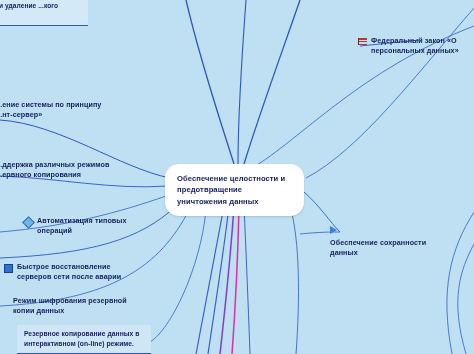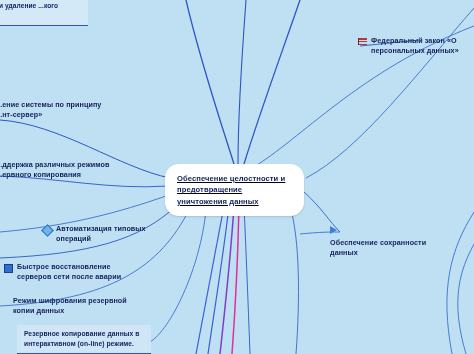--- a/index.html
+++ b/index.html
@@ -44,21 +44,20 @@
   .central {
     position: absolute;
     left: 165px;
     top: 164px;
     width: 139px;
     box-sizing: border-box;
     background: #ffffff;
     border-radius: 14px;
     padding: 9px 11px 9px 12px;
     box-shadow: 0 1px 2px rgba(30,60,120,0.18);
-    text-decoration: underline;
   }
   .central .node-label {
     font-size: 7.6px;
     line-height: 1.5;
     color: #13205c;
   }
   .topbox {
     position: absolute;
     left: -52px;
     top: -14px;
@@ -162,21 +161,21 @@
   </div>
 
   <div class="node" style="left:-4px; top:100px; width:116px;">
     <span class="node-label">...ение системы по принципу ...нт-сервер»</span>
   </div>
 
   <div class="node" style="left:-4px; top:160px; width:116px;">
     <span class="node-label">...ддержка различных режимов ...ервного копирования</span>
   </div>
 
-  <div class="node" style="left:43px; top:216px; width:130px;margin-top:8px;">
+  <div class="node" style="left:24px; top:216px; width:130px;">
     <span class="ico ico-diamond"></span>
     <span class="node-label">Автоматизация типовых операций</span>
   </div>
 
   <div class="node" style="left:4px; top:262px; width:128px;justify-content:center;">
     <span class="ico ico-square"></span>
     <span class="node-label">Быстрое восстановление серверов сети после аварии</span>
   </div>
 
   <div class="node" style="left:13px; top:296px; width:120px;">

